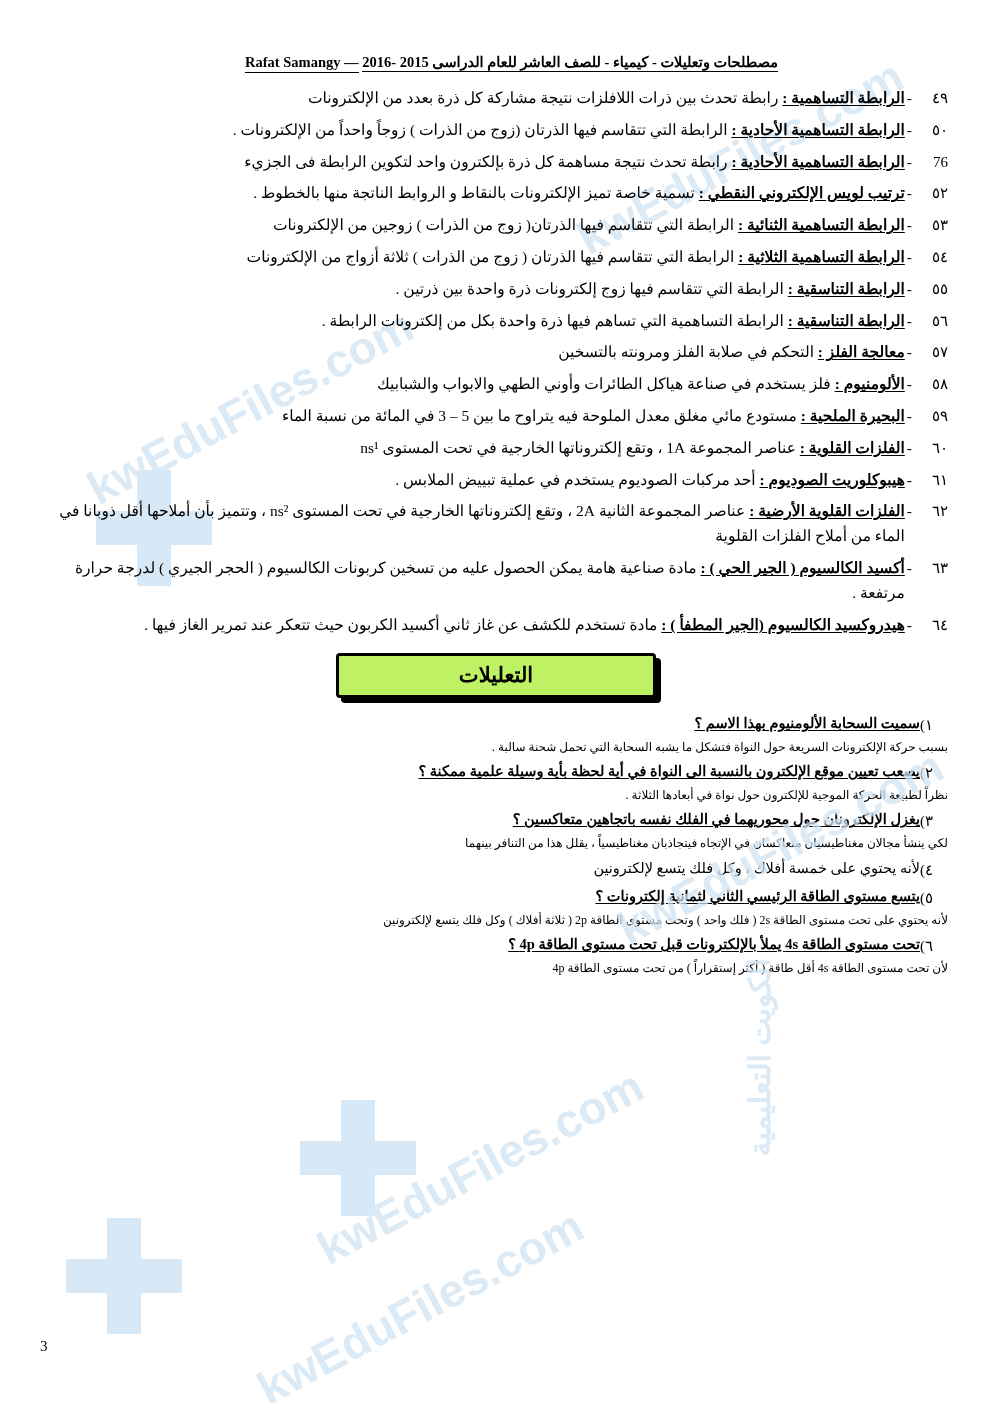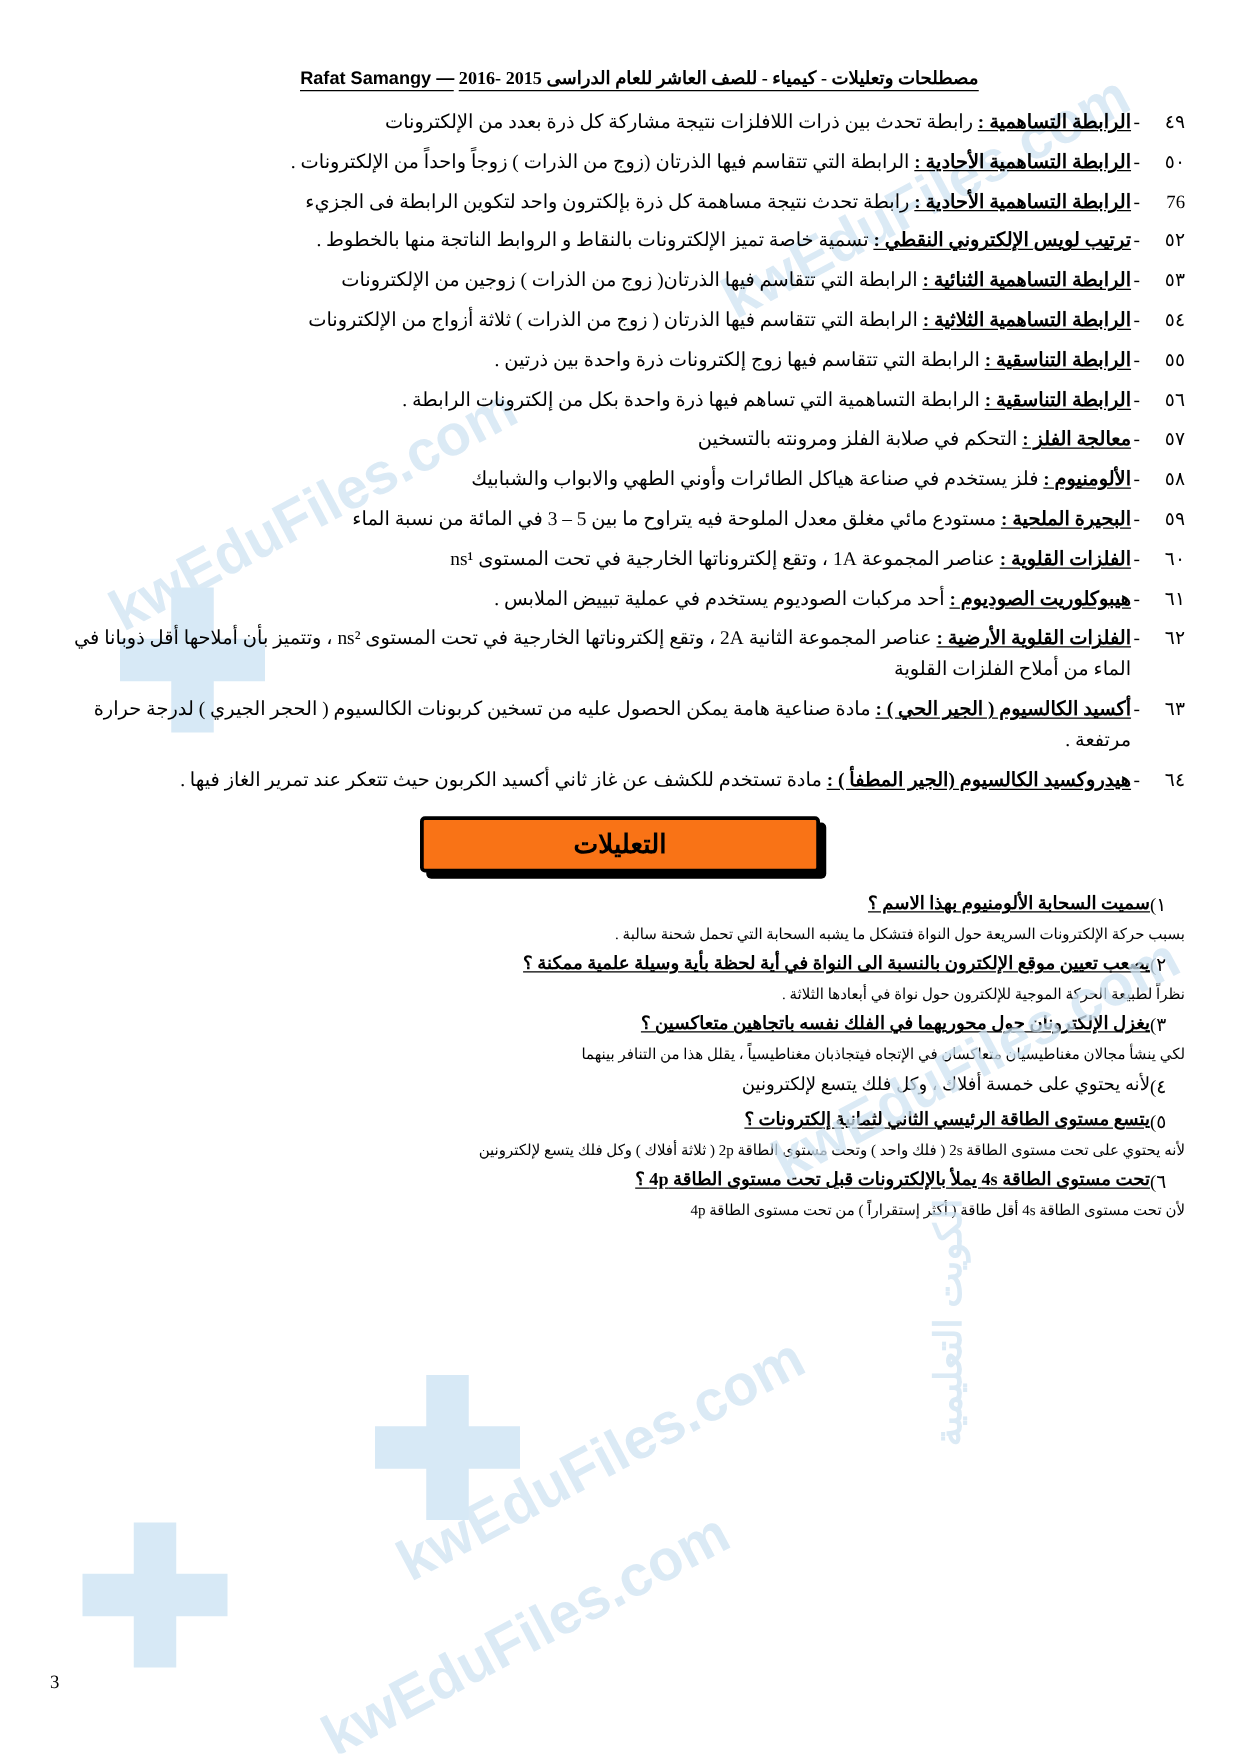--- a/index.html
+++ b/index.html
@@ -58,21 +58,21 @@
     text-align: center;
     font-size: 14.5px;
     font-weight: bold;
     direction: rtl;
   }
   .header span {
     border-bottom: 1px solid #000;
     padding-bottom: 1px;
   }
   .header .lat {
-    font-family: Liberation Sans, sans-serif;
+    font-family: Liberation Serif, serif;
     direction: ltr;
     display: inline-block;
     margin-left: 31px;
   }
 
   
   .content {
     position: relative;
     padding: 12px 44px 0 44px;
     direction: rtl;
@@ -115,21 +115,21 @@
     justify-content: center;
     margin: 16px 0 14px 0;
   }
   .section-box {
     position: relative;
     border: 3px solid #000;
     border-radius: 4px;
     padding: 7px 120px;
     font-size: 21px;
     font-weight: bold;
-    background: #f97316;
+    background: #bef264;
     box-shadow: 5px 5px 0 #000;
     text-align: center;
   }
 
   
   .qa { direction: rtl; padding: 0 44px; }
   .q {
     display: flex;
     align-items: flex-start;
     font-size: 14.5px;

